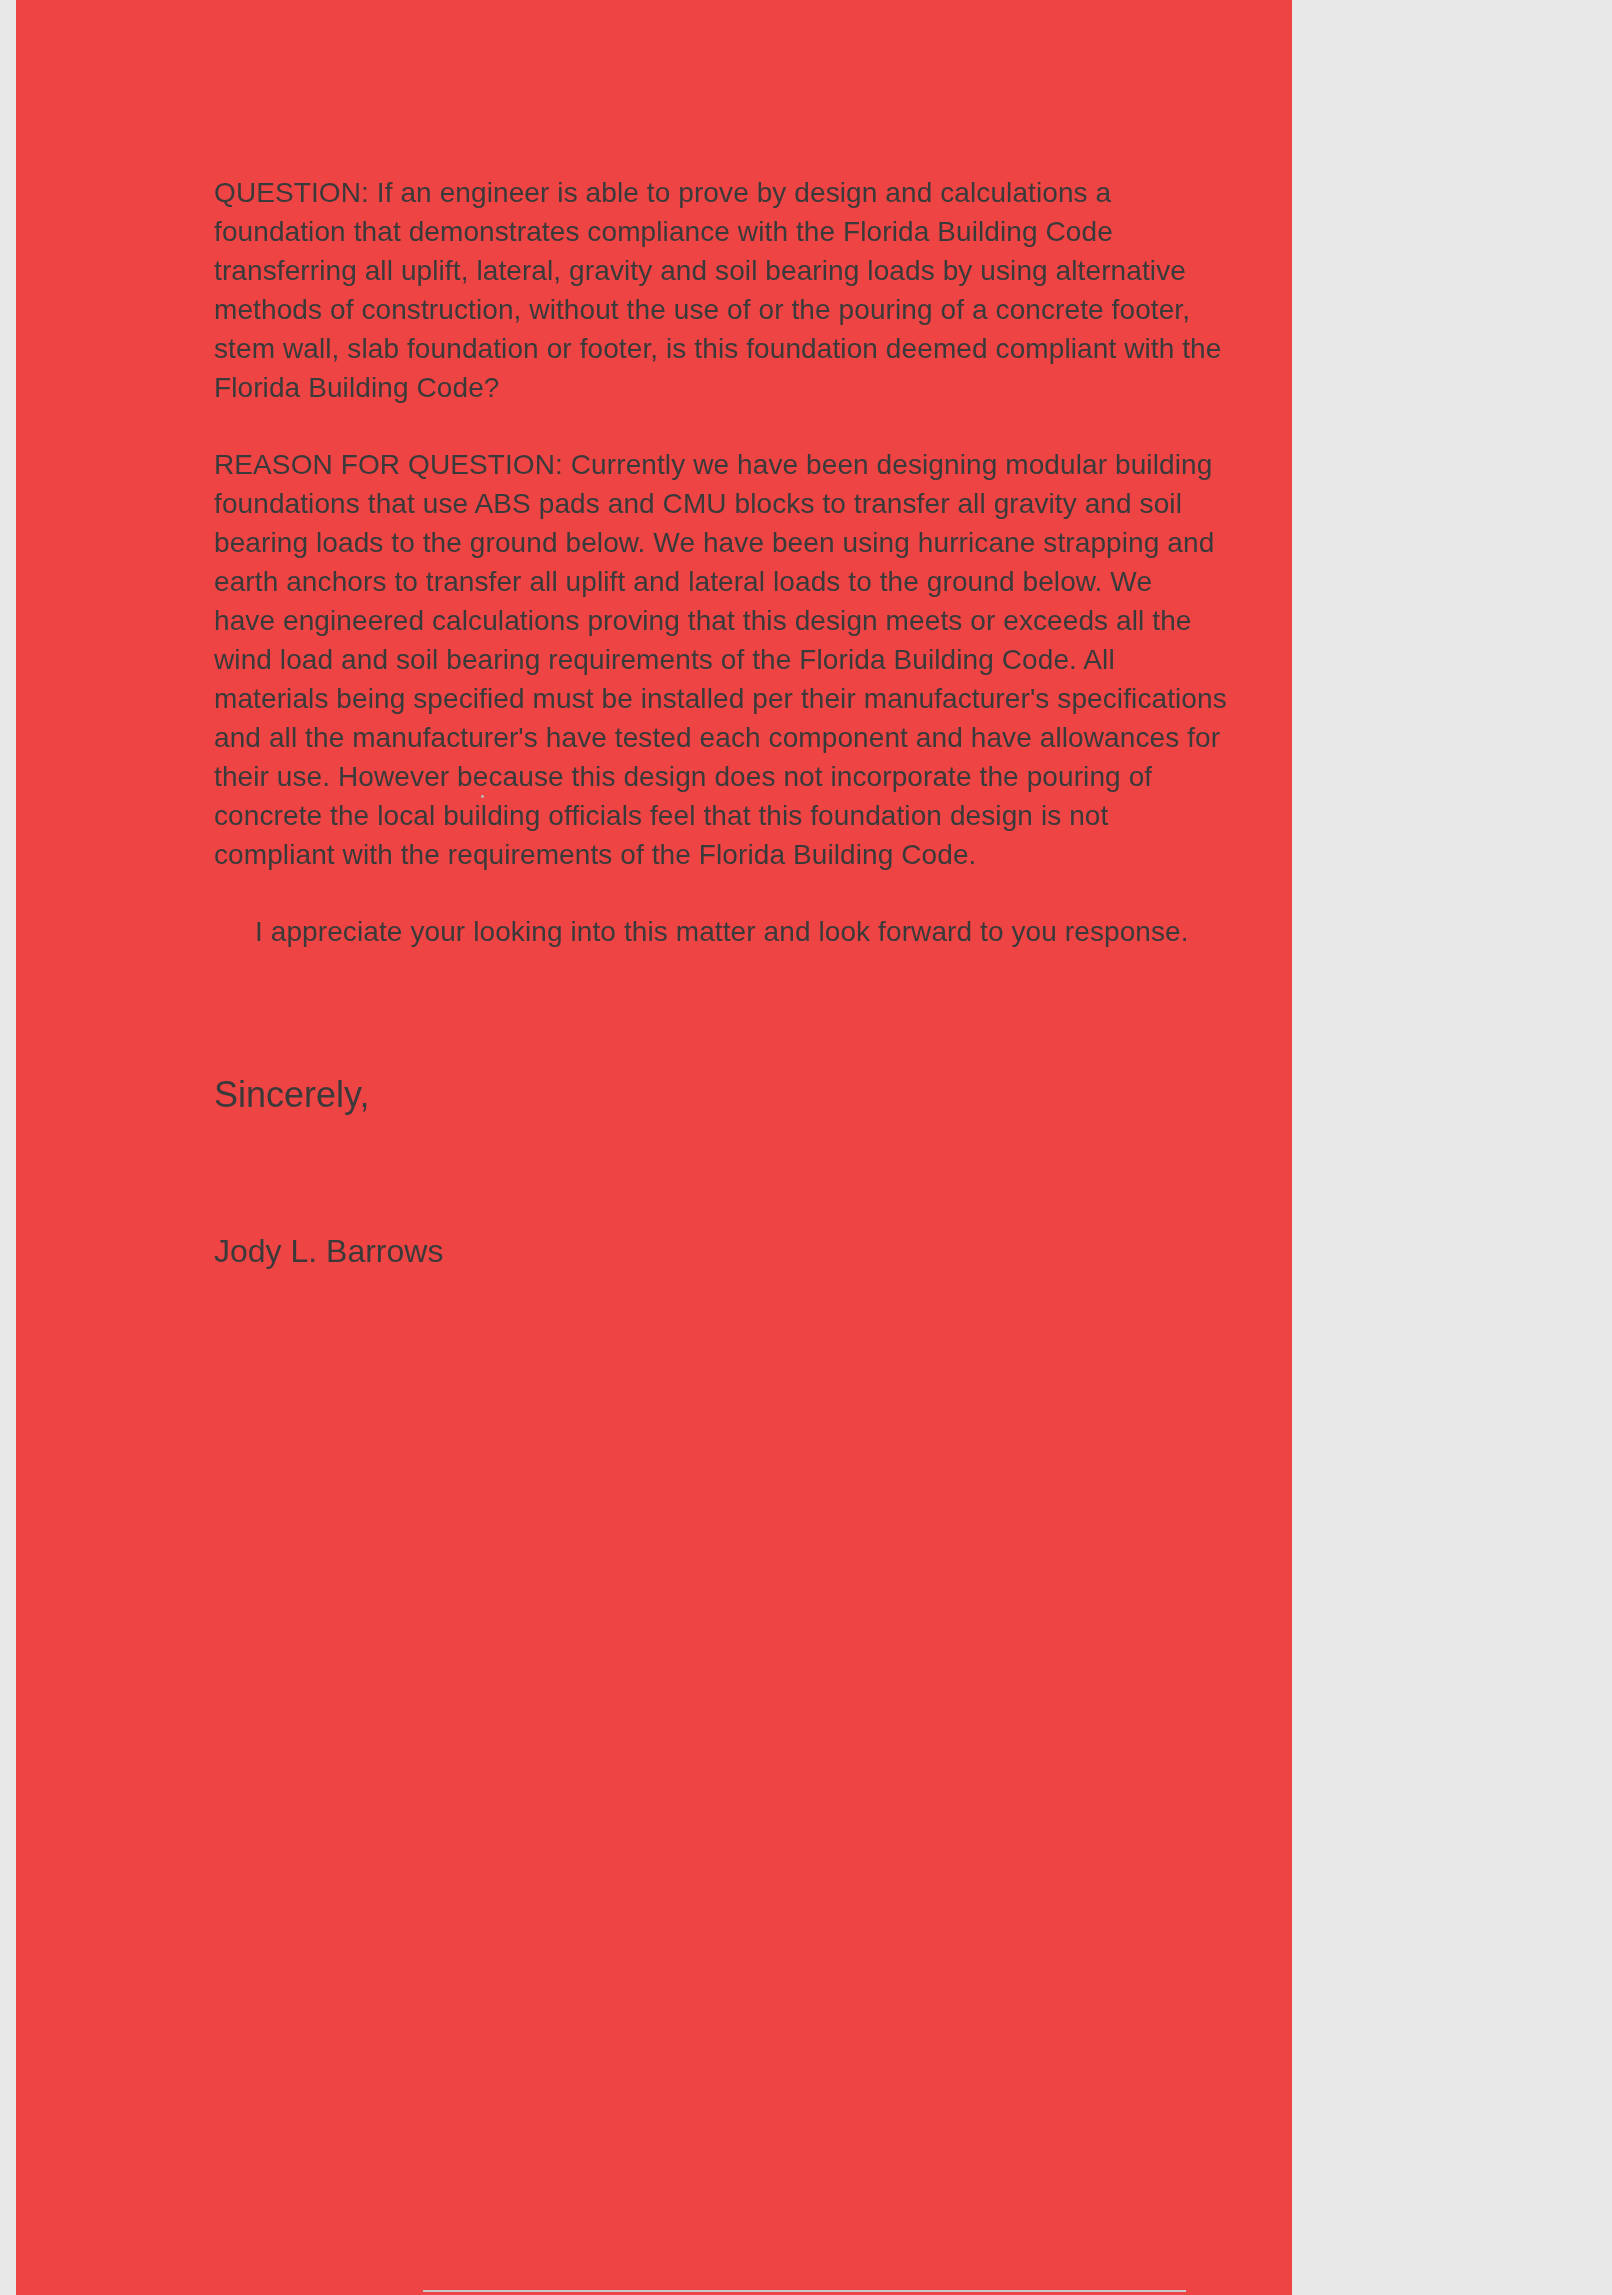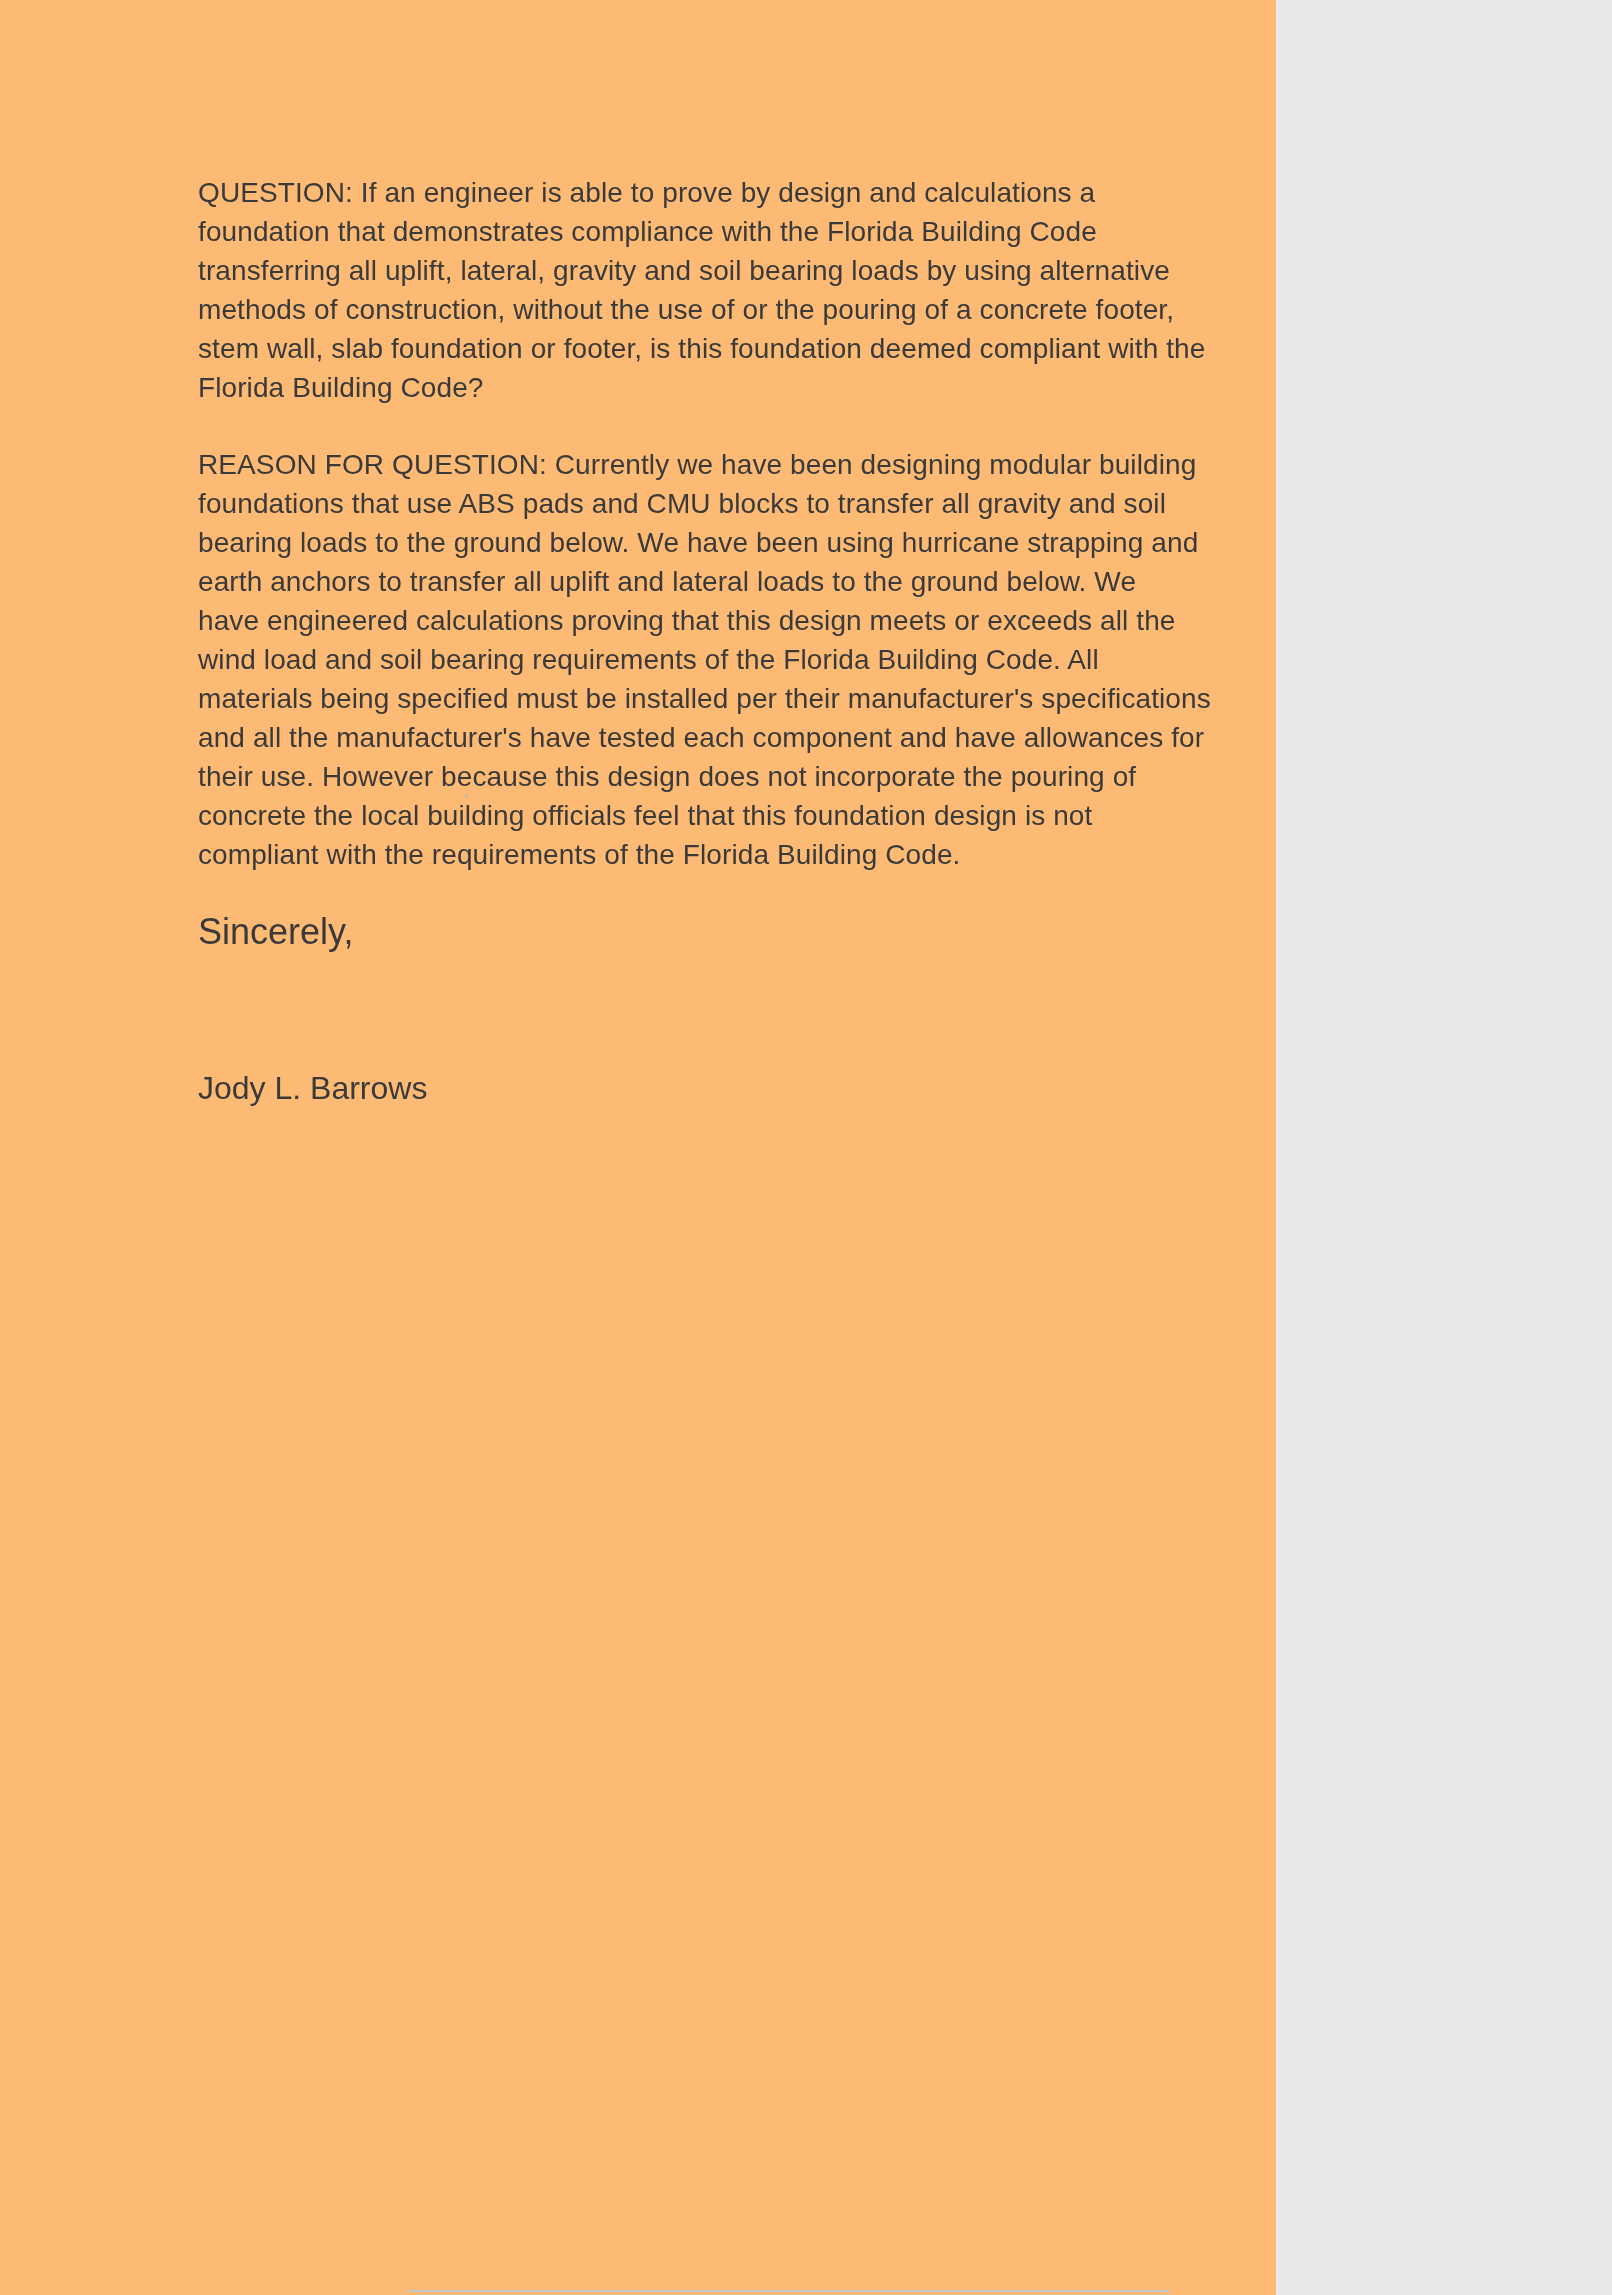--- a/index.html
+++ b/index.html
@@ -4,24 +4,25 @@
 <style>
   html, body {
     margin: 0;
     padding: 0;
     background: #e8e8e8;
   }
   .page {
     position: relative;
     width: 1276px;
     height: 2295px;
-    background: #fdba74;
+    background: #ef4444;
     font-family: "Liberation Sans", "DejaVu Sans", sans-serif;
     color: #3a3a3a;
     overflow: hidden;
+    margin-left: 16px;
   }
   .letter-body {
     position: absolute;
     top: 173px;
     left: 198px;
     width: 1294px;
   }
   .para {
     font-size: 28px;
     line-height: 39px;
@@ -80,20 +81,21 @@
 bearing loads to the ground below.  We have been using hurricane strapping and
 earth anchors to transfer all uplift and lateral loads to the ground below.  We
 have engineered calculations proving that this design meets or exceeds all the
 wind load and soil bearing requirements of the Florida Building Code.  All
 materials being specified must be installed per their manufacturer's specifications
 and all the manufacturer's have tested each component and have allowances for
 their use.  However because this design does not incorporate the pouring of
 concrete the local building officials feel that this foundation design is not
 compliant with the requirements of the Florida Building Code.</p>
 
+    <p class="para closing">I appreciate your looking into this matter and look forward to you response.</p>
 
     <p class="signoff">Sincerely,</p>
 
     <p class="signature">Jody L. Barrows</p>
 
   </div>
 
   <div class="scan-artifact-line"></div>
 
   <div class="speck" style="top: 465px; left: 1480px;"></div>

